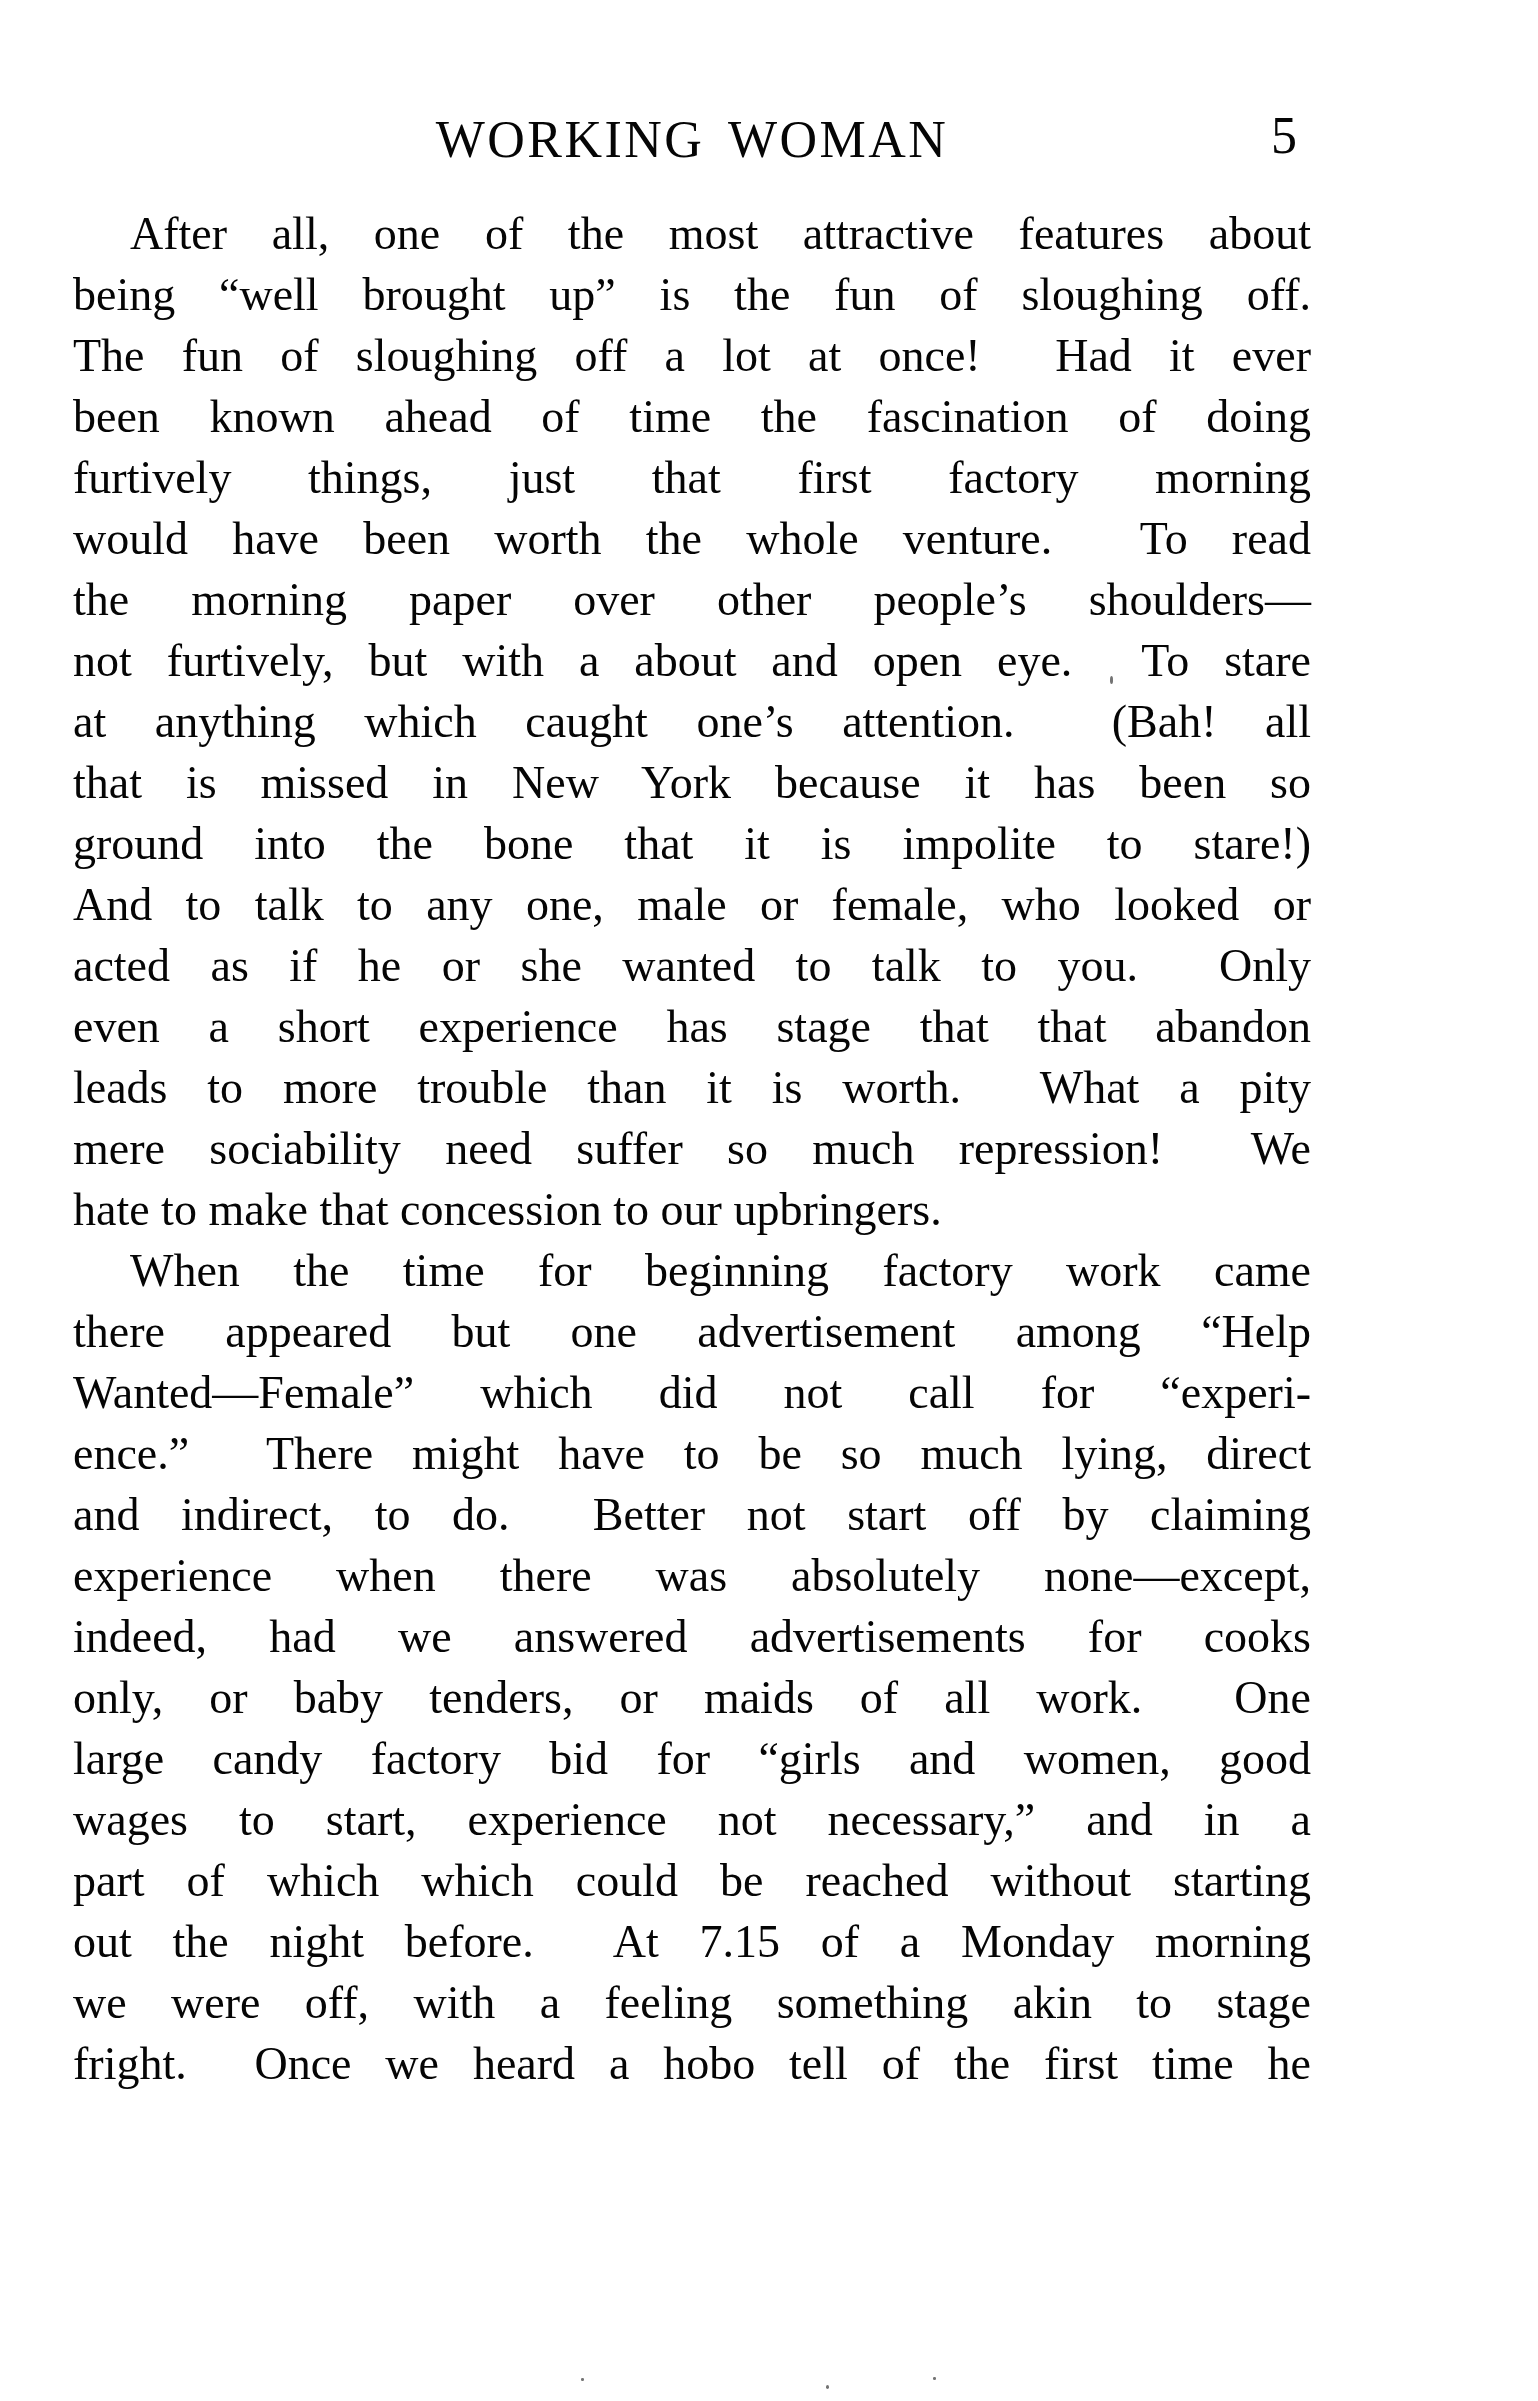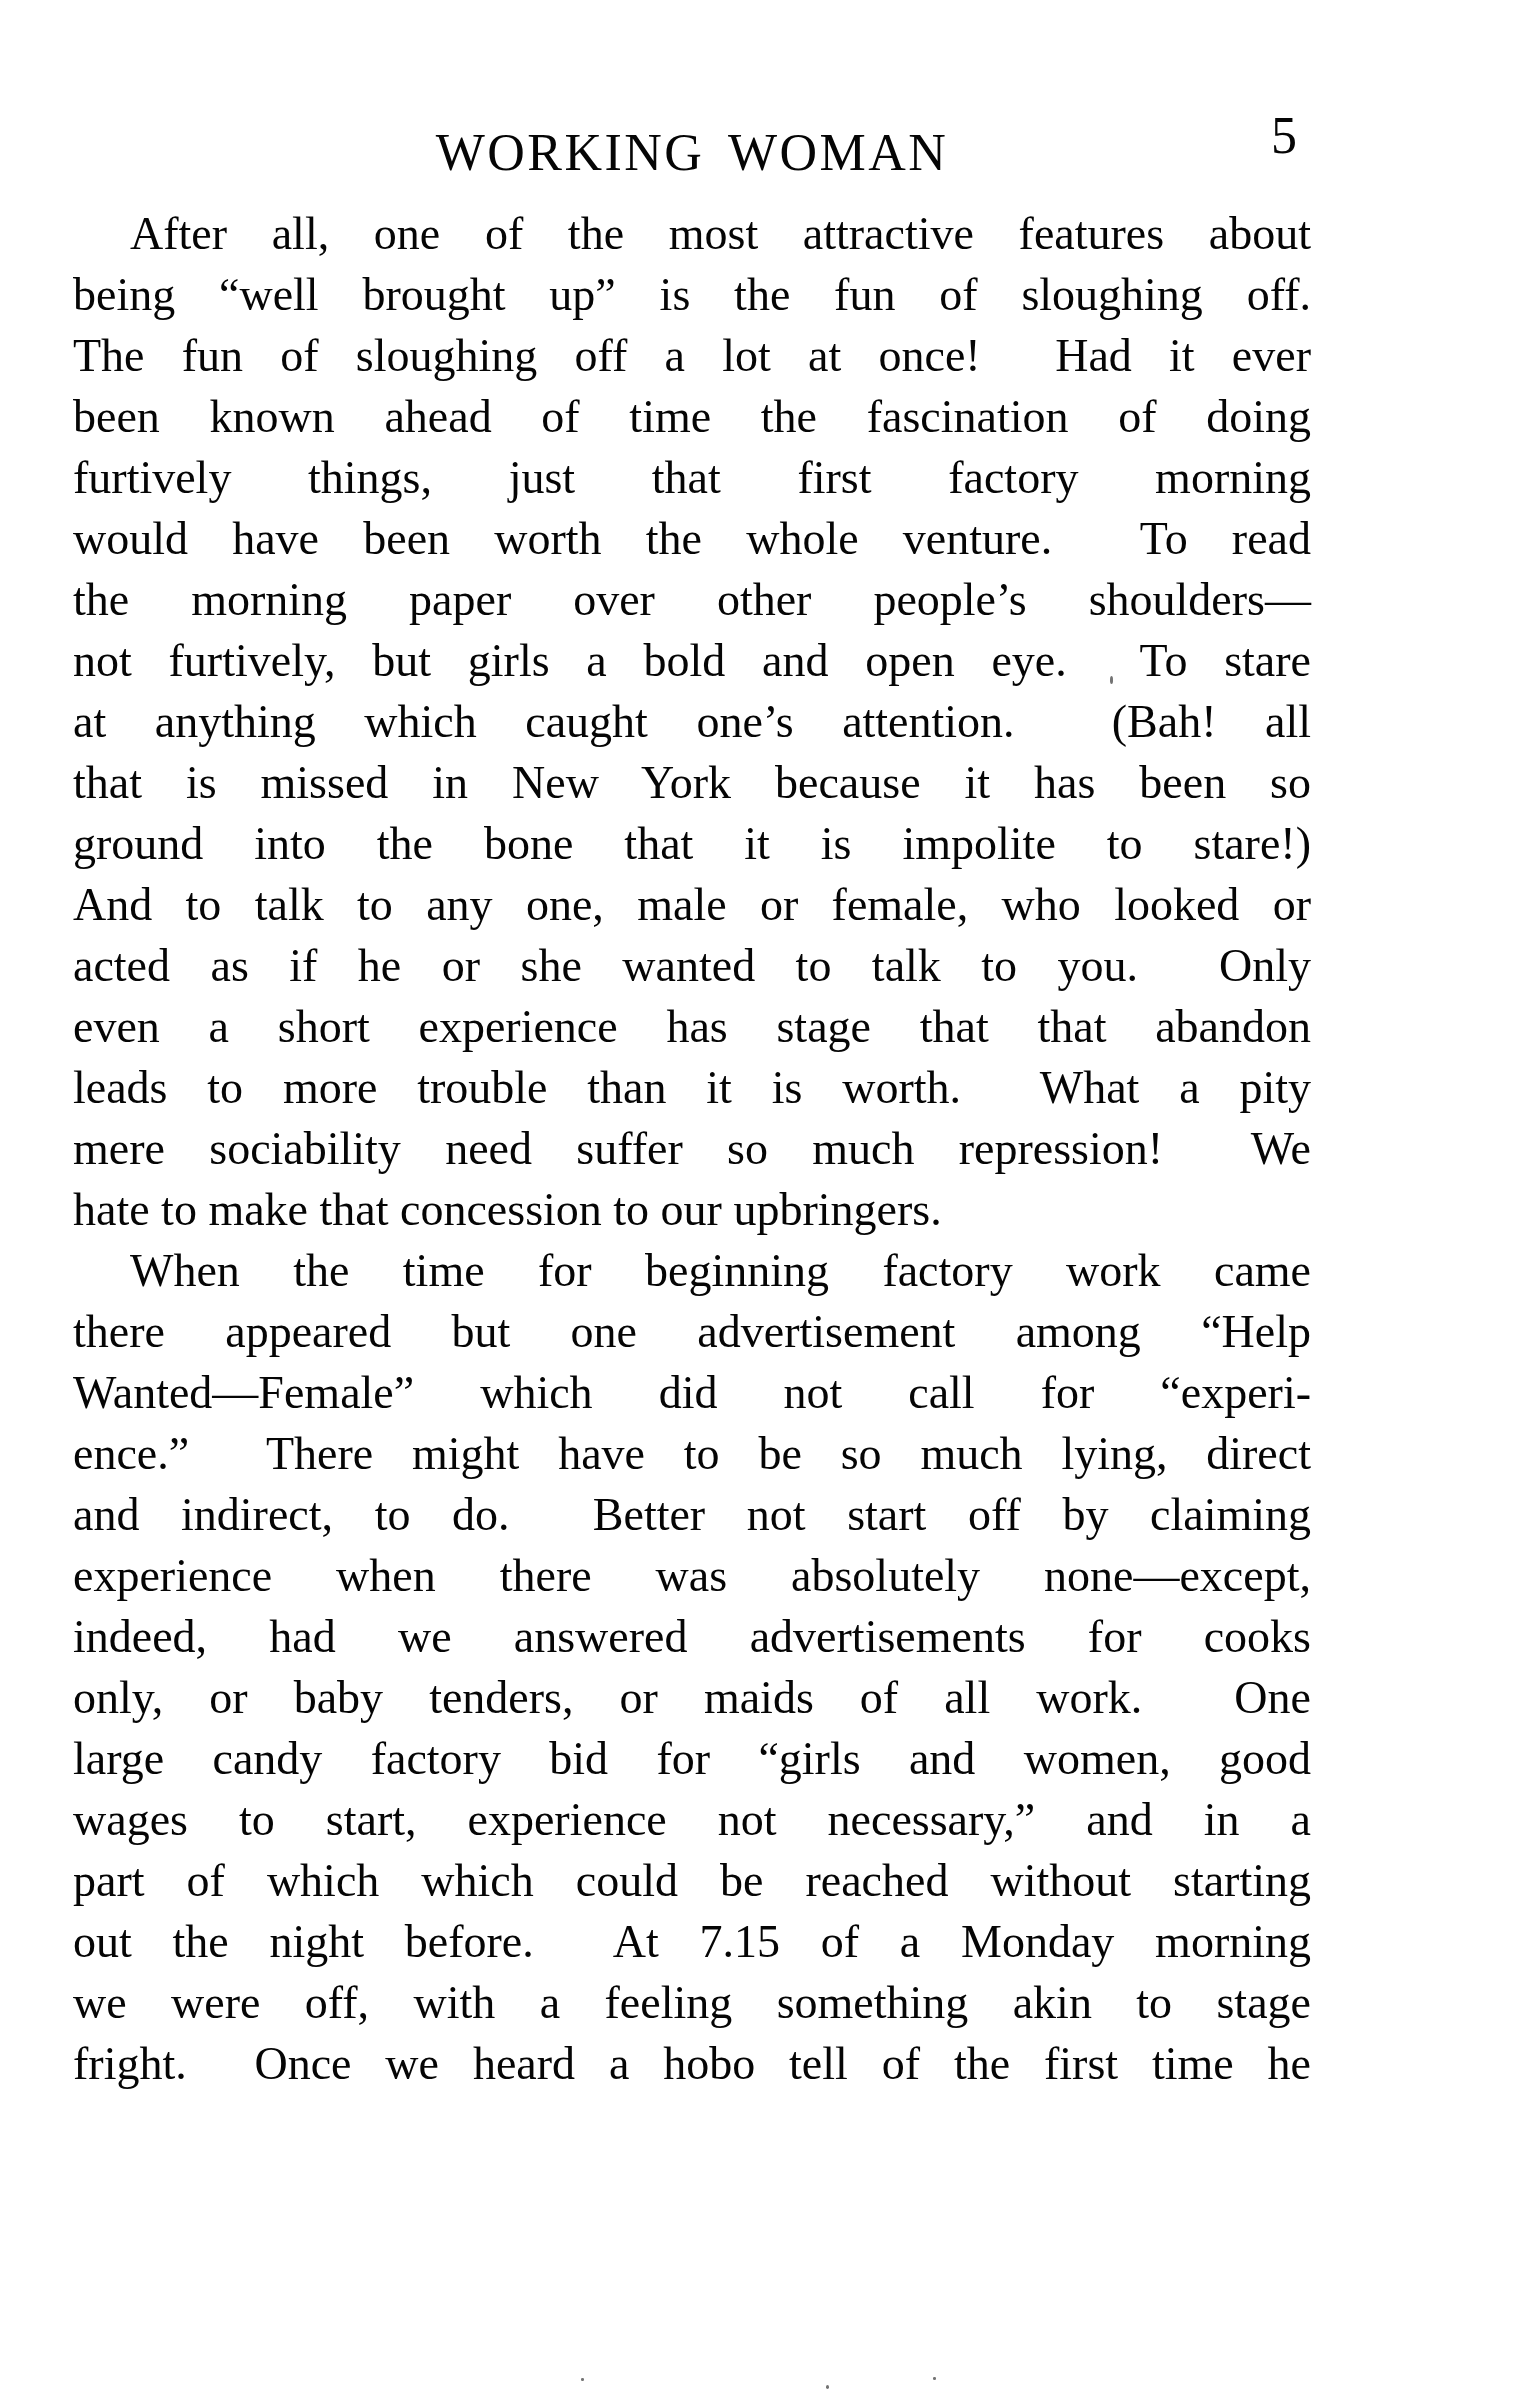--- a/index.html
+++ b/index.html
@@ -24,21 +24,21 @@
     position: absolute;
     left: 73px;
     width: 1238px;
     top: 104px;
     height: 63px;
   }
   .running-title {
     position: absolute;
     left: 0;
     right: 0;
-    margin: 17px;
+    margin: 4px;
     text-align: center;
     font-size: 52px;
     font-weight: normal;
     letter-spacing: 2.5px;
     word-spacing: 8.9px;
     line-height: 63px;
   }
   .page-number {
     position: absolute;
     right: 14px;
@@ -89,21 +89,21 @@
 
   <main class="text-block" id="body-text">
       <div>
         <div class="line indent">After all, one of the most attractive features about</div>
         <div class="line">being “well brought up” is the fun of sloughing off.</div>
         <div class="line">The fun of sloughing off a lot at once!  Had it ever</div>
         <div class="line">been known ahead of time the fascination of doing</div>
         <div class="line">furtively things, just that first factory morning</div>
         <div class="line">would have been worth the whole venture.  To read</div>
         <div class="line">the morning paper over other people’s shoulders—</div>
-        <div class="line">not furtively, but girls a bold and open eye.  To stare</div>
+        <div class="line">not furtively, but with a about and open eye.  To stare</div>
         <div class="line">at anything which caught one’s attention.  (Bah! all</div>
         <div class="line">that is missed in New York because it has been so</div>
         <div class="line">ground into the bone that it is impolite to stare!)</div>
         <div class="line">And to talk to any one, male or female, who looked or</div>
         <div class="line">acted as if he or she wanted to talk to you.  Only</div>
         <div class="line">even a short experience has stage that that abandon</div>
         <div class="line">leads to more trouble than it is worth.  What a pity</div>
         <div class="line">mere sociability need suffer so much repression!  We</div>
         <div class="line last-left">hate to make that concession to our upbringers.</div>
       </div>

